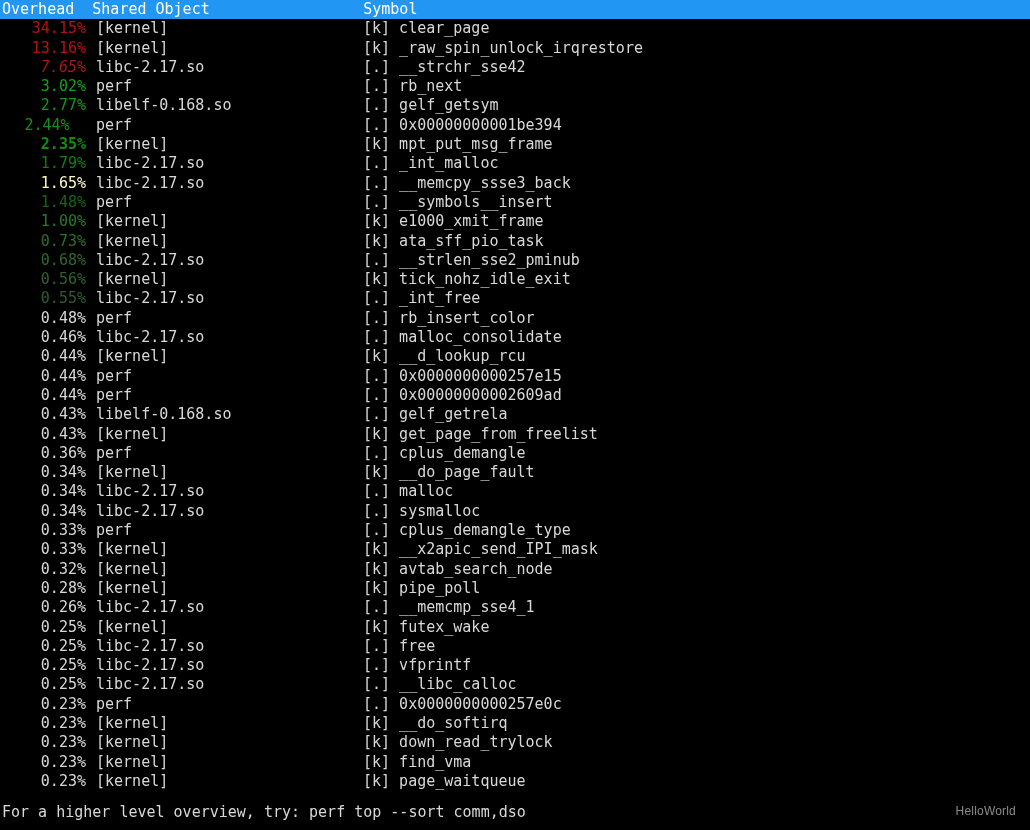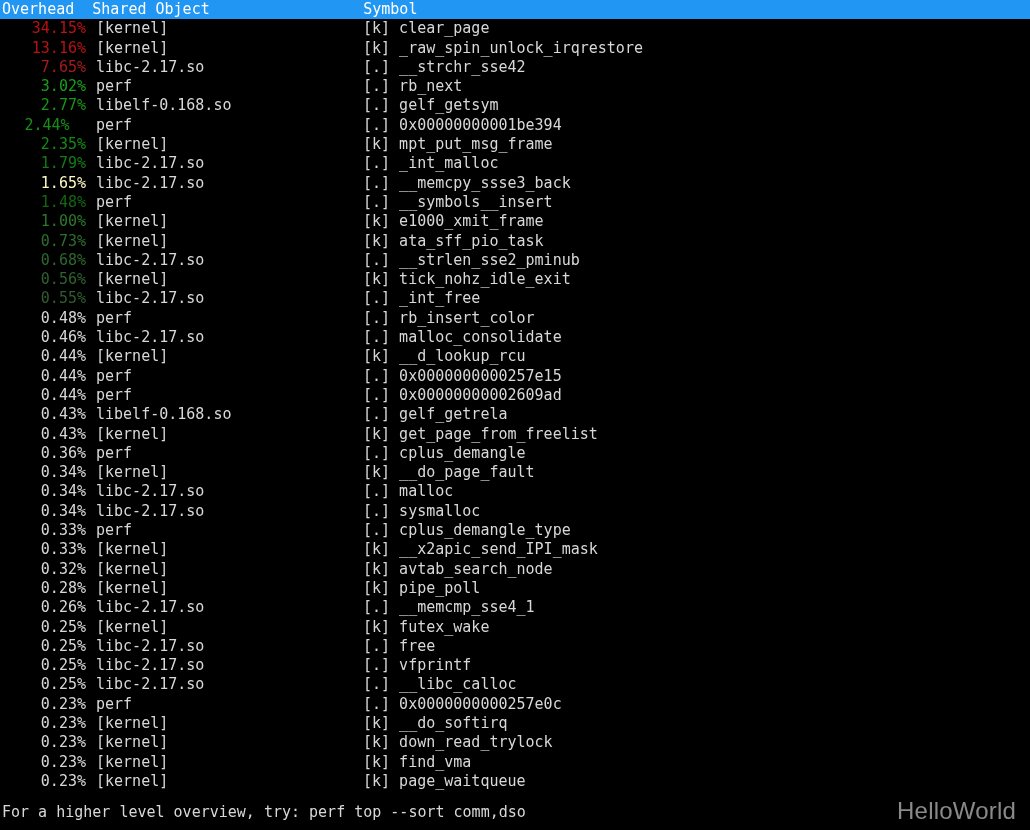--- a/index.html
+++ b/index.html
@@ -68,25 +68,25 @@
   }
   .col-symbol {
     display: inline-block;
     white-space: pre;
     color: #d8d8d8;
   }
 
   
   .h-red1   { color: #b81212; }
   .h-red2   { color: #b81212; }
-  .h-red3   { color: #a61b1b; }
+  .h-red3   { color: #a61b1b; font-style: italic; }
   .h-grn1   { color: #17a017; }
   .h-grn2   { color: #169616; }
   .h-grn3   { color: #159015; text-align: center; }
-  .h-grn4   { color: #158a15; }
+  .h-grn4   { color: #158a15; font-weight: bold; }
   .h-grn5   { color: #147c14; }
   .h-grn6   { color: #fef9c3; }
   .h-grn7   { color: #126812; }
   .h-grn8   { color: #2a7a2a; }
   .h-grn9   { color: #2d6e2d; }
   .h-grn10  { color: #2e682e; }
   .h-grn11  { color: #2f622f; }
   .h-grn12  { color: #2f5e2f; }
   .h-none   { color: #d8d8d8; }
 
@@ -103,21 +103,21 @@
     padding-left: 2px;
     box-sizing: border-box;
   }
 
   
   #watermark {
     position: absolute;
     right: 14px;
     bottom: 8px;
     font-family: "Liberation Sans", "DejaVu Sans", sans-serif;
-    font-size: 24px;
+    font-size: 12px;
     line-height: 22px;
     color: #8a8a8a;
     letter-spacing: 0.2px;
     pointer-events: none;
   }
 </style>
 </head>
 <body>
 
 <div id="terminal">

